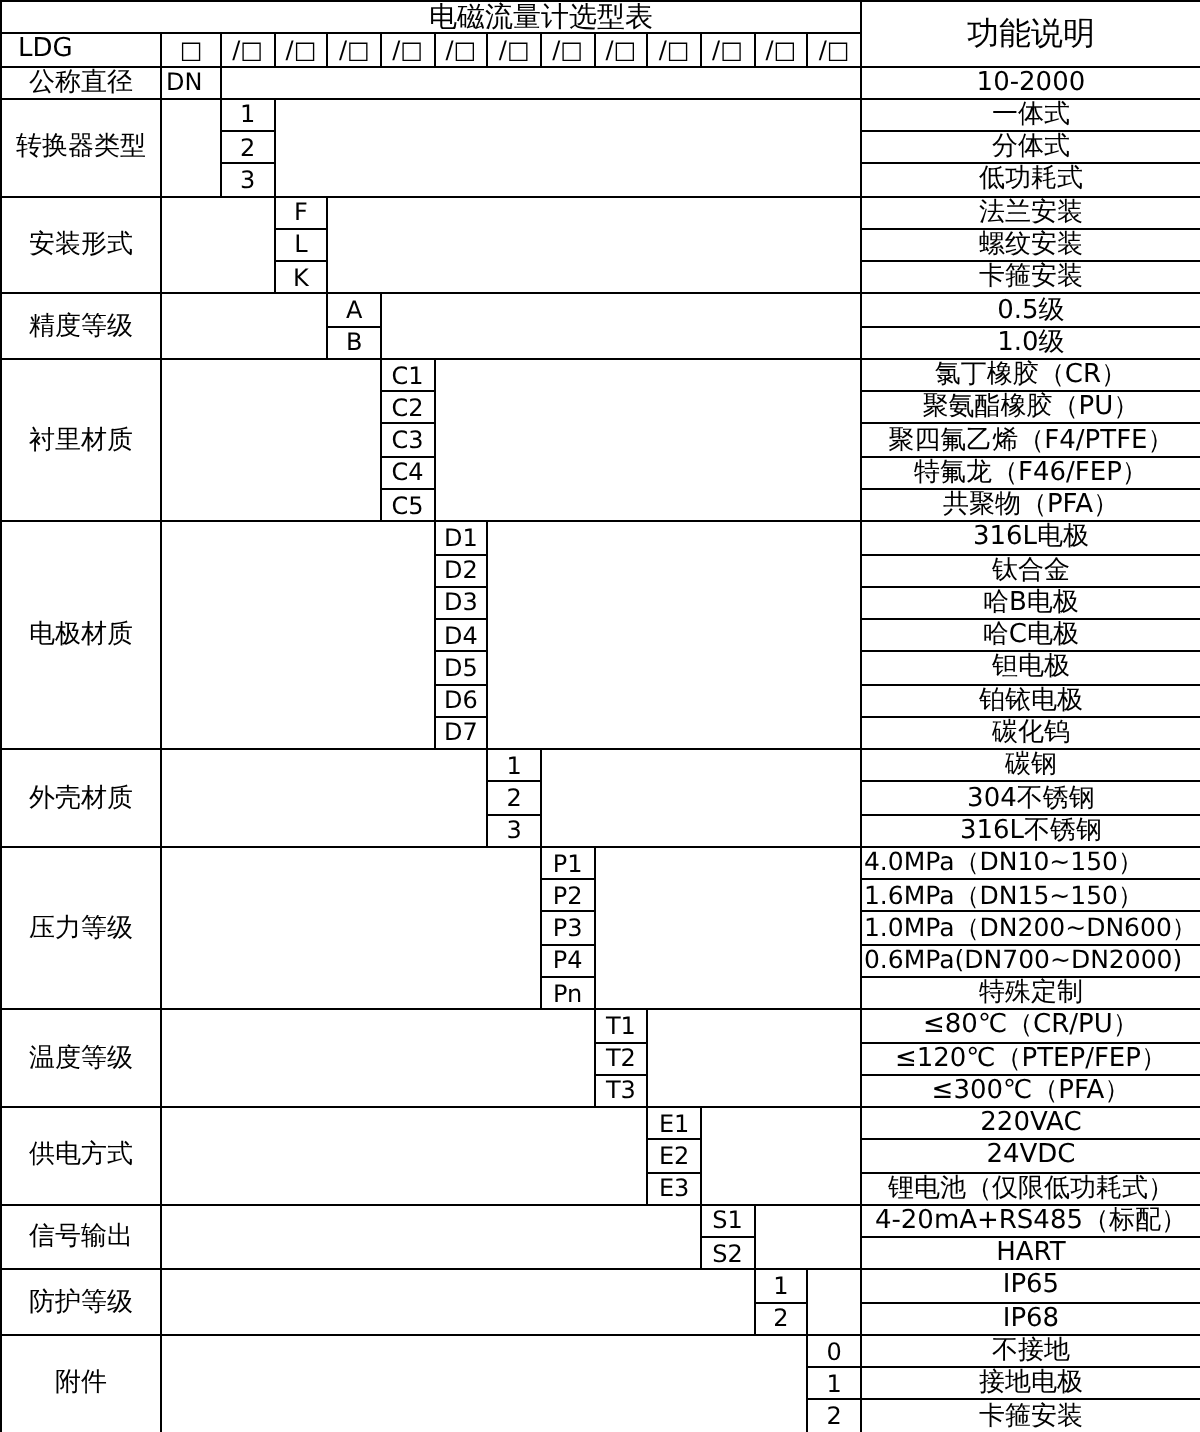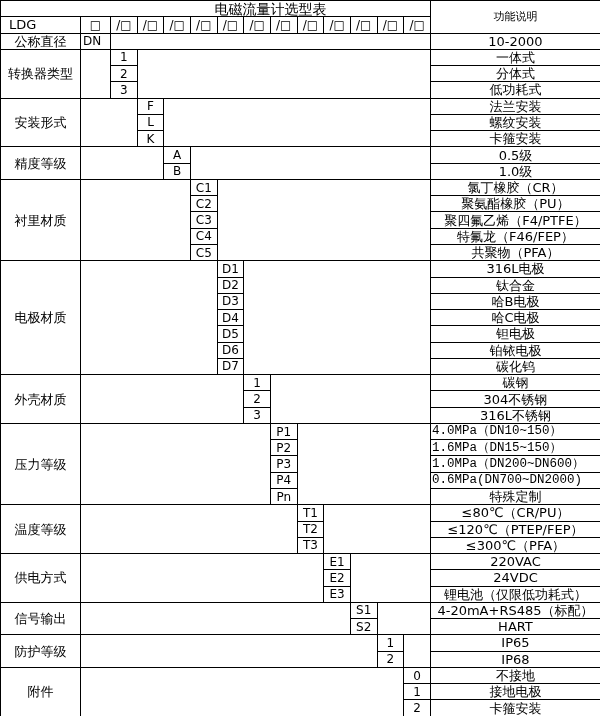--- a/index.html
+++ b/index.html
@@ -2,25 +2,25 @@
 <html><head>
 <meta charset="utf-8">
 <style>
   html,body{margin:0;padding:0;background:#ffffff;}
   body{font-family:"DejaVu Sans",sans-serif;color:#000;}
   table{border-collapse:collapse;table-layout:fixed;width:600px;height:716px;}
   td{border:1px solid #000;padding:0;text-align:center;vertical-align:middle;
      font-size:13px;line-height:1;white-space:nowrap;overflow:hidden;}
   tr{height:16.27px;}
   .ttl{font-size:14px;padding-left:110px;text-align:center;}
-  .hdr{font-size:11px;}
+  .hdr{font-size:16px;}
   .ldg{text-align:left;padding-left:8px;font-size:13px;}
   .code{font-size:12px;}
   .dn{text-align:left;padding-left:2px;}
-  .al{text-align:left;padding-left:1px;font-size:12.5px;font-family:Liberation Mono, monospace;}
+  .al{text-align:left;padding-left:1px;font-size:12.5px;}
 </style>
 </head>
 <body>
 
 <table>
 <colgroup>
   <col style="width:80px">
       <col style="width:30px">
   <col style="width:26.67px">
       <col style="width:26.67px">

